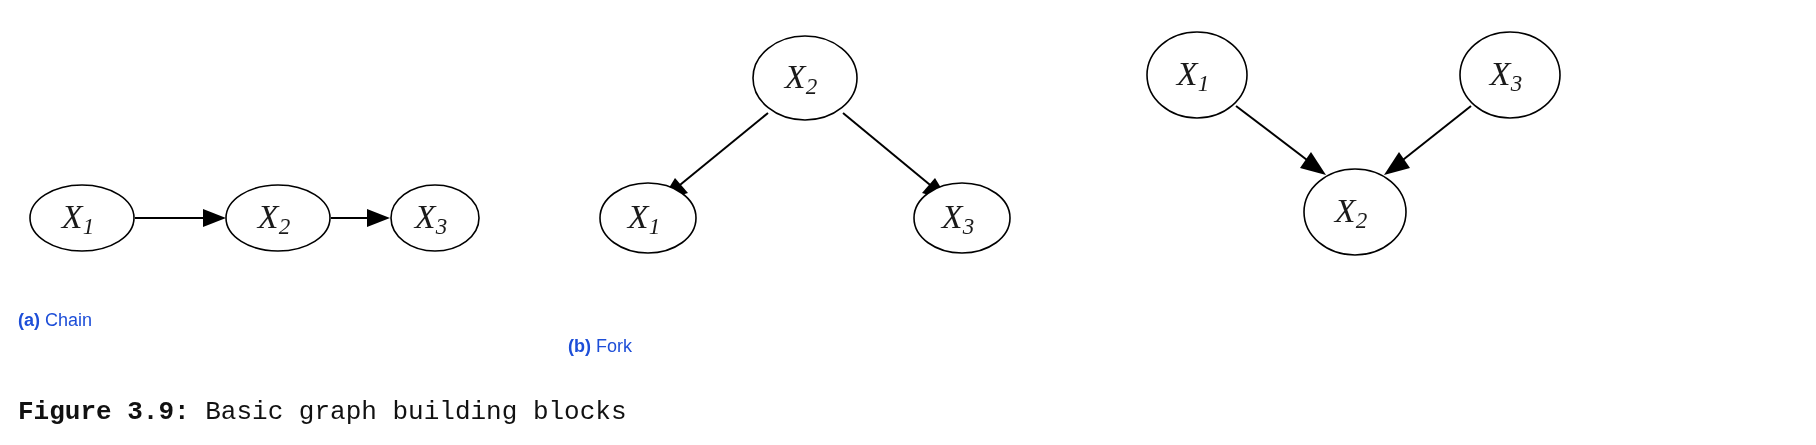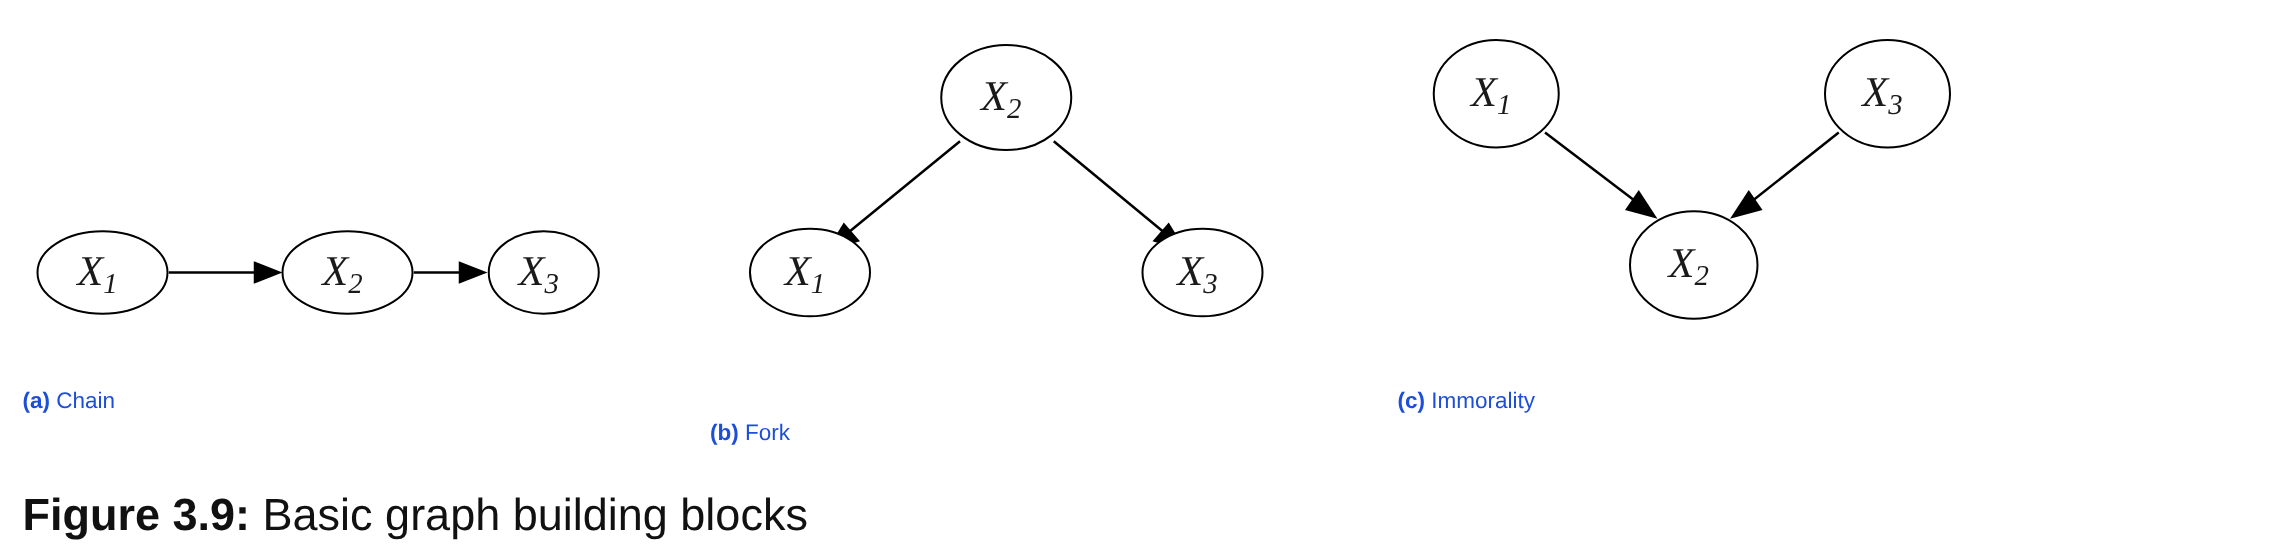--- a/index.html
+++ b/index.html
@@ -83,22 +83,22 @@
   }
 
   #subcaption-chain      { left: 18px;   top: 305px; }
   #subcaption-fork       { left: 568px;  top: 305px; margin-top: 26px; }
   #subcaption-immorality { left: 1118px; top: 305px; }
 
   #figure-caption {
     position: absolute;
     left: 18px;
     top: 396px;
-    font-family: Liberation Sans, sans-serif;
-    font-size: 36px;
+    font-family: Liberation Mono, monospace;
+    font-size: 26px;
     line-height: 32px;
     color: #111111;
     white-space: nowrap;
   }
   #figure-caption .tag {
     font-weight: bold;
   }
 </style>
 </head>
 <body>
@@ -196,21 +196,18 @@
   </div>
 
   <div class="subcaption" id="subcaption-chain">
     <span class="tag">(a)</span><span> Chain</span>
   </div>
 
   <div class="subcaption" id="subcaption-fork">
     <span class="tag">(b)</span><span> Fork</span>
   </div>
 
-  <div class="subcaption" id="subcaption-immorality">
-    <span class="tag">(c)</span><span> Immorality</span>
-  </div>
 
   <div id="figure-caption">
     <span class="tag">Figure 3.9:</span><span> Basic graph building blocks</span>
   </div>
 
 </div>
 
 </body></html>

